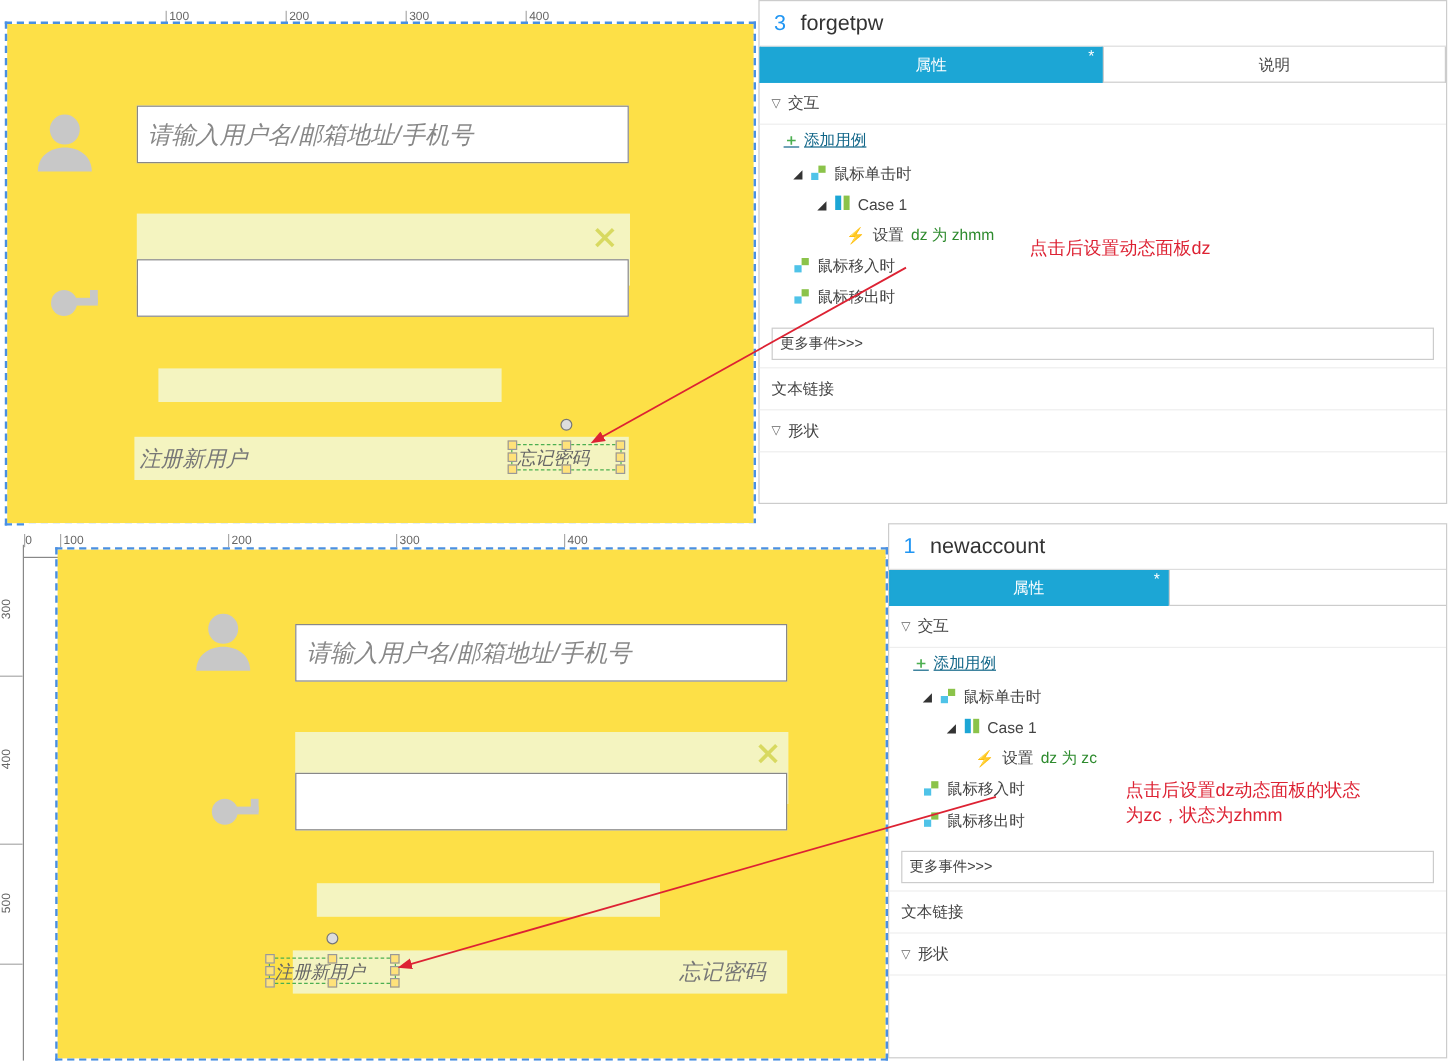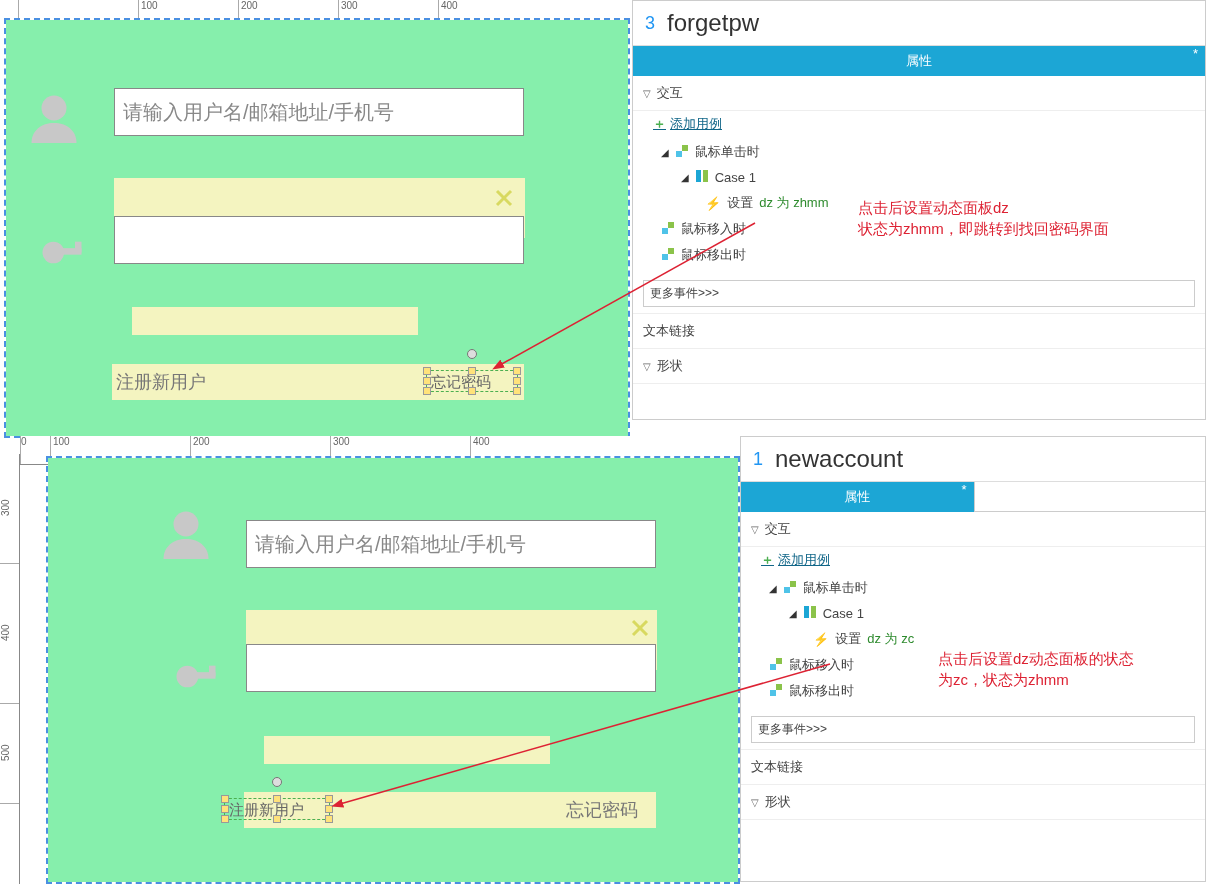--- a/index.html
+++ b/index.html
@@ -1,25 +1,25 @@
 <!DOCTYPE html>
 <html><head>
 <meta charset="utf-8">
 <style>
   * { box-sizing: border-box; margin: 0; padding: 0; font-family: "Microsoft YaHei", Arial, sans-serif; }
   body { width: 1208px; height: 884px; background: #fff; position: relative; overflow: hidden; }
 
   
-  .ruler-h { position: absolute; height: 29px; background: #fff; border-bottom: 1px solid #888; font-size: 10px; color: #666; display:flex; overflow:hidden; }
+  .ruler-h { position: absolute; height: 29px; background: #fff; border-bottom: 1px solid #888; font-size: 10px; color: #666; display:flex; overflow:hidden;align-items:center; }
   .ruler-h .tick { width:100px; border-left:1px solid #aaa; padding-left:2px; position:relative; }
   .ruler-v { position: absolute; width: 18px; background: #fff; border-right: 1px solid #888; font-size: 10px; color: #666; display:flex; flex-direction:column; overflow:hidden;}
   .ruler-v .tick { height:100px; border-top:1px solid #aaa; padding-top:2px; text-align:center; writing-mode: vertical-rl; transform: rotate(180deg);}
 
   
-  .canvas { position: absolute; background:#86efac; outline: 2px dashed #4a90e2; }
+  .canvas { position: absolute; background:#fde047; outline: 2px dashed #4a90e2; font-style: italic; }
   .canvas .wid { position:absolute; }
 
   .user-icon svg { width:60px; height:60px; fill:#c8c8c8; }
   .key-icon svg  { width:52px; height:52px; fill:#c8c8c8; }
 
   .tb { border:1px solid #888; height:48px; display:flex; align-items:center; padding:0 8px; color:#888; font-size:20px; background:#fff;}
   .hl { background:#f4f4c0; }
   .x-close svg{ width:20px; height:20px; stroke:#d8d960; stroke-width:3;}
   .link-text { color:#777; font-size:18px; }
 
@@ -29,21 +29,21 @@
   .sel-box .h-bl{bottom:-4px; left:-4px;} .sel-box .h-br{bottom:-4px; right:-4px;}
   .sel-box .h-tm{top:-4px; left:calc(50% - 4px);} .sel-box .h-bm{bottom:-4px; left:calc(50% - 4px);}
   .sel-box .h-ml{top:calc(50% - 4px); left:-4px;} .sel-box .h-mr{top:calc(50% - 4px); right:-4px;}
   .sel-box .rot { position:absolute; top:-22px; left:calc(50% - 5px); width:10px; height:10px; border:1px solid #777; border-radius:50%; background:#ddd;}
   .sel-box .txt { position:absolute; top:2px; left:4px; font-size:15px; color:#666;}
 
   
   .panel { position:absolute; background:#fff; border:1px solid #ccc; font-size:13px; color:#444;}
   .panel .p-title { display:flex; align-items:center; padding:8px 12px; gap:12px; border-bottom:1px solid #ddd;}
   .panel .p-title .num { color:#2196f3; font-size:18px;}
-  .panel .p-title .name { font-size:24px; color:#333;}
+  .panel .p-title .name { font-size:18px; color:#333;}
   .tabs { display:flex; height:30px; }
   .tabs .tab { flex:1; display:flex; align-items:center; justify-content:center; border:1px solid #ccc; border-top:none; position:relative;}
   .tabs .tab.active { background:#1ca6d5; color:#fff; border-color:#1ca6d5;}
   .tabs .tab .star { position:absolute; right:6px; top:0;}
   .section-hd { display:flex; align-items:center; gap:6px; padding:8px 10px; border-bottom:1px solid #eee; cursor:pointer;}
   .chev { font-size:10px; color:#666;}
   .add-case { color:#168; text-decoration:underline; display:flex; align-items:center; gap:4px; padding:4px 20px;}
   .plus { color:#4caf50; font-weight:bold;}
   .tree { padding:2px 10px 6px 28px;}
   .tree .row { display:flex; align-items:center; gap:6px; padding:4px 0; white-space:nowrap;}
@@ -115,20 +115,23 @@
 <div class="panel" style="left:632px; top:0; width:574px; height:420px;">
   <div class="p-title">
     <span class="num">3</span>
     <span class="name">forgetpw</span>
   </div>
   <div class="tabs">
     <div class="tab active">
       <span>属性</span>
       <span class="star">*</span>
     </div>
+    <div class="tab">
+        <span>说明</span>
+      </div>
   </div>
   <div class="section-hd">
       <span class="chev">▽</span>
       <span>交互</span>
     </div>
   <div class="add-case">
       <span class="plus">＋</span>
       <span>添加用例</span>
     </div>
   <div class="tree">
@@ -173,21 +176,20 @@
       <span>文本链接</span>
     </div>
   <div class="section-hd">
       <span class="chev">▽</span>
       <span>形状</span>
     </div>
 </div>
 
 <div class="annot" style="left:858px; top:197px;">
   <div>点击后设置动态面板dz</div>
-  <div>状态为zhmm，即跳转到找回密码界面</div>
 </div>
 <svg class="arrow" style="left:420px; top:215px; width:340px; height:170px;">
   <defs>
       <marker id="ah1" markerWidth="10" markerHeight="10" refX="2" refY="3" orient="auto">
         <path d="M0,0 L0,6 L8,3 z" fill="#d23"></path>
       </marker>
     </defs>
   <line x1="335" y1="8" x2="80" y2="150" stroke="#d23" stroke-width="1.5" marker-end="url(#ah1)"></line>
 </svg>
 

